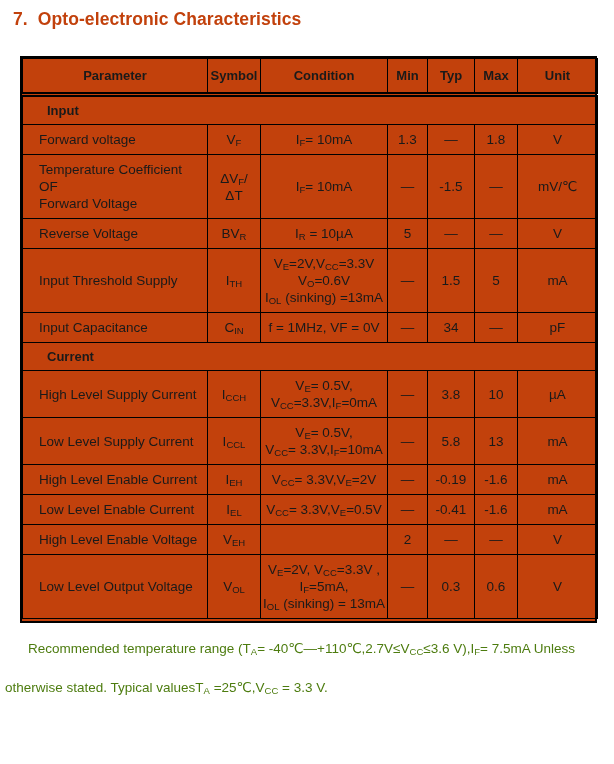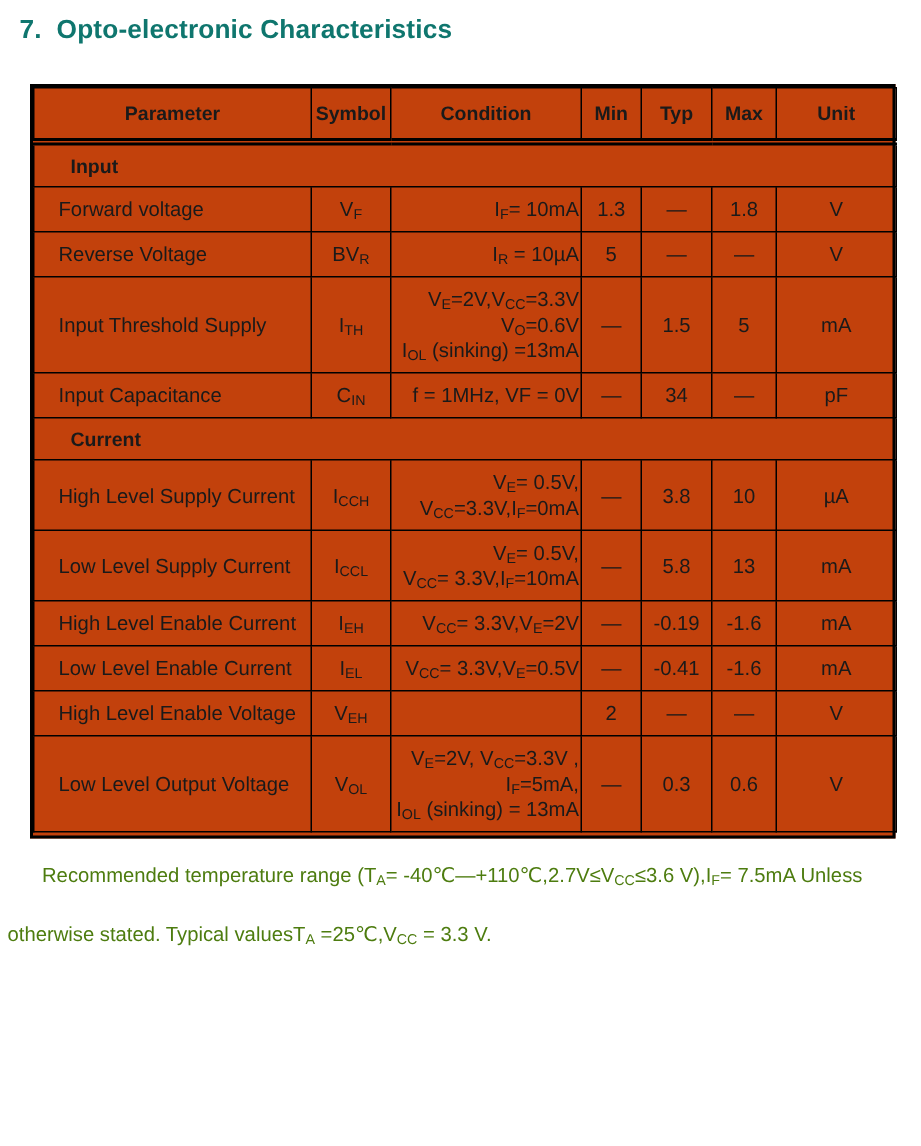--- a/index.html
+++ b/index.html
@@ -11,21 +11,21 @@
     color: #1a1a1a;
     font-family: "Liberation Sans", "DejaVu Sans", sans-serif;
     overflow: hidden;
   }
   .page-title {
     margin: 9px 0 0 13px;
     font-size: 17.5px;
     font-weight: bold;
     letter-spacing: 0.1px;
     white-space: pre;
-    color: #0f766e;
+    color: #c2410c;
   }
   .table-wrap {
     margin: 26px 17px 0 20px;
     border: 2px solid #000;
     padding-bottom: 2px;
     background: #c2410c;
   }
   table.char-table {
     width: 100%;
     border-collapse: collapse;
@@ -52,21 +52,21 @@
     text-align: left;
     padding-left: 16px;
     padding-right: 4px;
   }
   .char-table td.section {
     font-weight: bold;
     text-align: left;
     padding: 5px 0 5px 24px;
     font-size: 13px;
   }
-  .char-table td.cond { padding-left: 1px; padding-right: 1px; text-align: right; }
+  .char-table td.cond { padding-left: 1px; padding-right: 1px; }
   sub {
     font-size: 9.5px;
     line-height: 0;
     vertical-align: -2px;
   }
   .footer-note { font-size: 13.5px; color: #4d7c0f; }
   .footer-line-1 { margin: 17px 10px 0 28px; }
   .footer-line-2 { margin: 23px 10px 0 5px; }
 </style>
 </head>
@@ -104,20 +104,29 @@
           <tr>
             <td class="param">Forward voltage</td>
             <td>V<sub>F</sub></td>
             <td class="cond">I<sub>F</sub>= 10mA</td>
             <td>1.3</td>
             <td>—</td>
             <td>1.8</td>
             <td>V</td>
           </tr>
           <tr>
+            <td class="param">Temperature Coefficient OF<br>Forward Voltage</td>
+            <td>ΔV<sub>F</sub>/ ΔT</td>
+            <td class="cond">I<sub>F</sub>= 10mA</td>
+            <td>—</td>
+            <td>-1.5</td>
+            <td>—</td>
+            <td>mV/℃</td>
+          </tr>
+          <tr>
             <td class="param">Reverse Voltage</td>
             <td>BV<sub>R</sub></td>
             <td class="cond">I<sub>R</sub> = 10µA</td>
             <td>5</td>
             <td>—</td>
             <td>—</td>
             <td>V</td>
           </tr>
           <tr>
             <td class="param">Input Threshold Supply</td>

